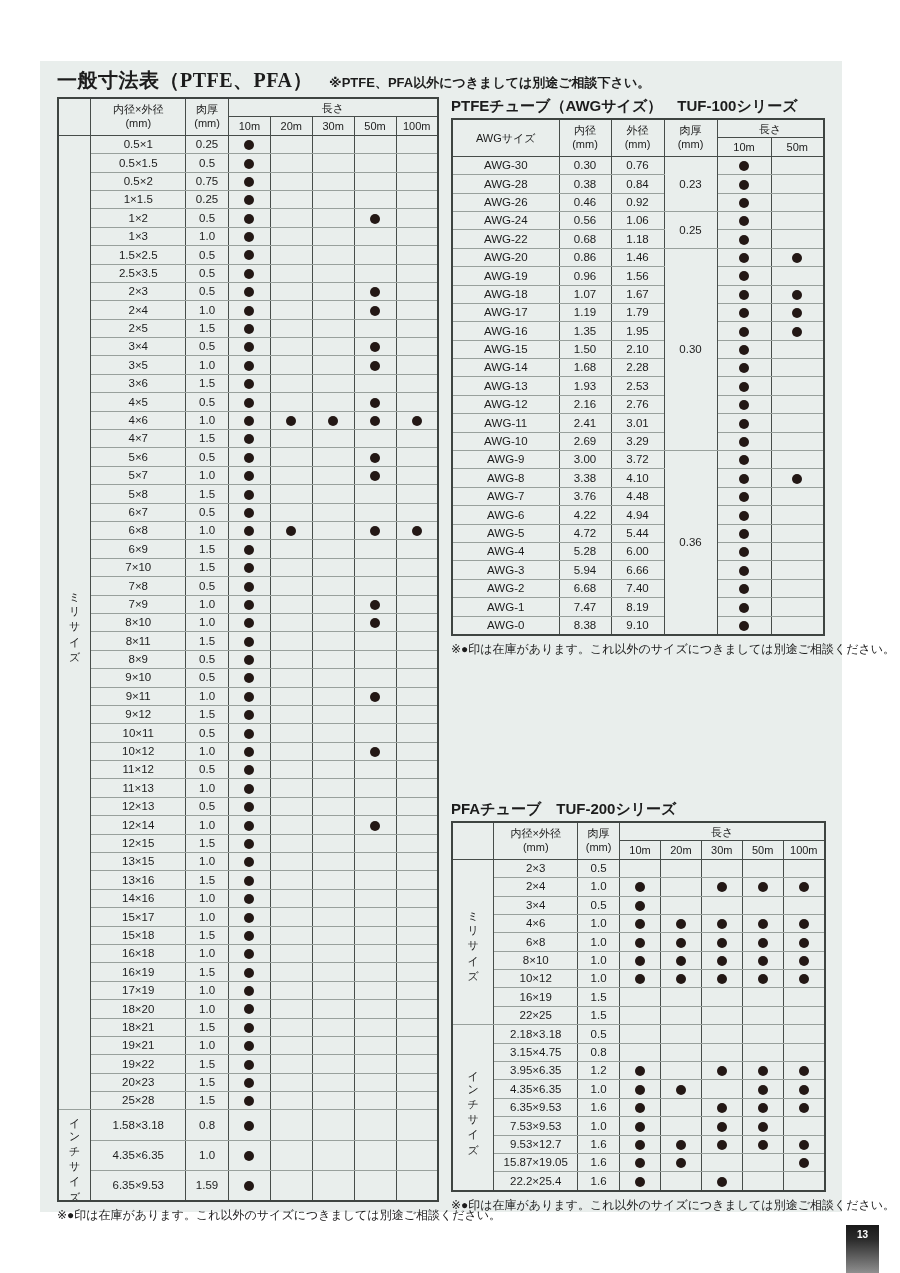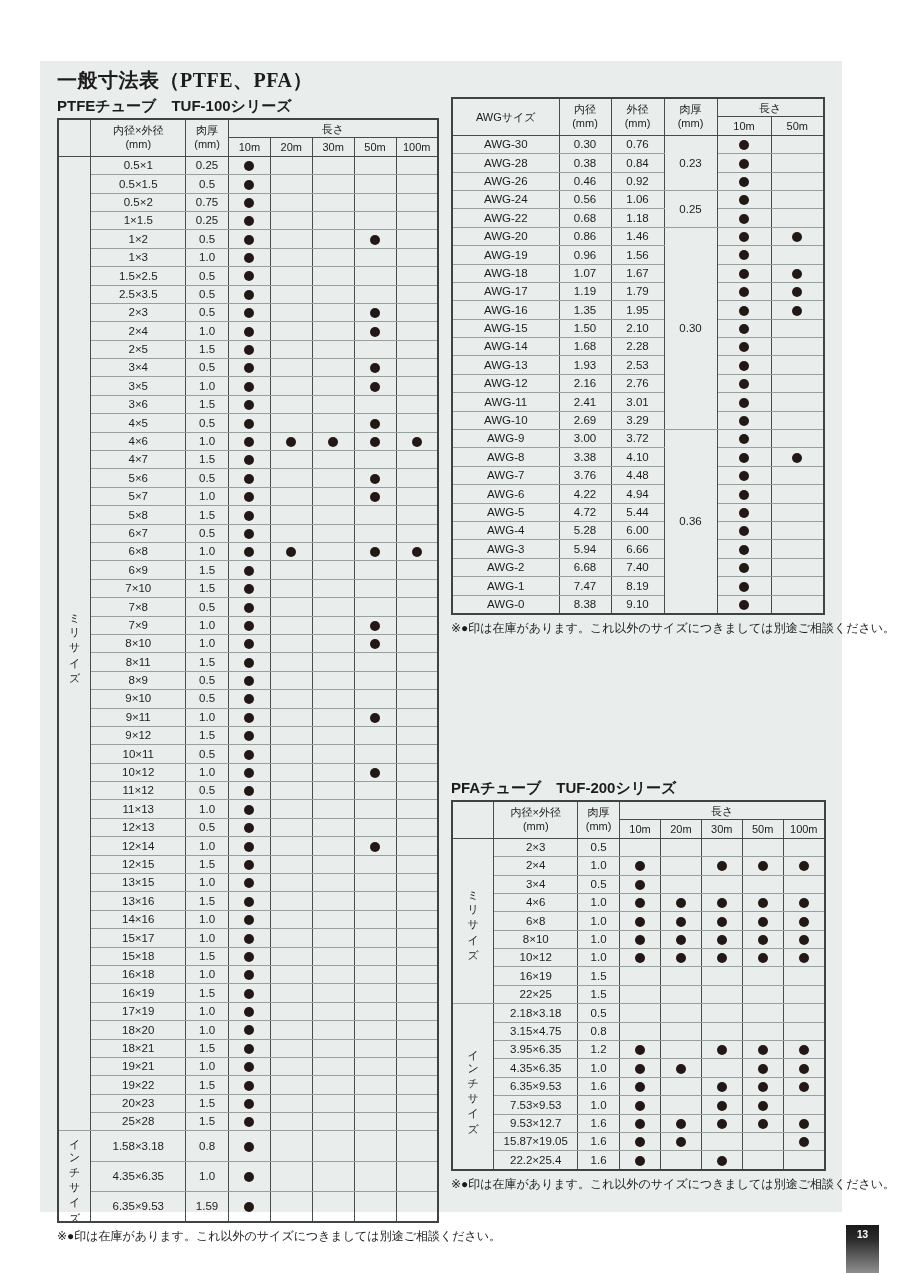--- a/index.html
+++ b/index.html
@@ -43,24 +43,24 @@
   }
   .page-tab span{display:inline-block;padding-top:4px;}
 </style>
 </head>
 <body>
 
 <div class="content">
 
   <div class="main-title-row">
     <h1 class="main-title">一般寸法表（PTFE、PFA）</h1>
+    <span class="title-note">※PTFE、PFA以外につきましては別途ご相談下さい。</span>
   </div>
 
   <div class="col col-left">
-    <div class="subtitle">PTFEチューブ　TUF-100シリーズ</div>
     <table class="tbl" id="tbl-ptfe">
       <colgroup>
           <col style="width:33px">
           <col style="width:95px">
           <col style="width:43px">
           <col style="width:42px">
           <col style="width:42px">
           <col style="width:42px">
           <col style="width:42px">
           <col style="width:42px">
@@ -592,20 +592,21 @@
             <td></td>
             <td></td>
             <td></td>
           </tr>
         </tbody>
     </table>
     <div class="footnote">※●印は在庫があります。これ以外のサイズにつきましては別途ご相談ください。</div>
   </div>
 
   <div class="col col-right">
+    <div class="subtitle">PTFEチューブ（AWGサイズ）　TUF-100シリーズ</div>
     <table class="tbl" id="tbl-awg">
       <colgroup>
           <col style="width:107px">
           <col style="width:52px">
           <col style="width:53px">
           <col style="width:53px">
           <col style="width:54px">
           <col style="width:53px">
         </colgroup>
       <thead>

